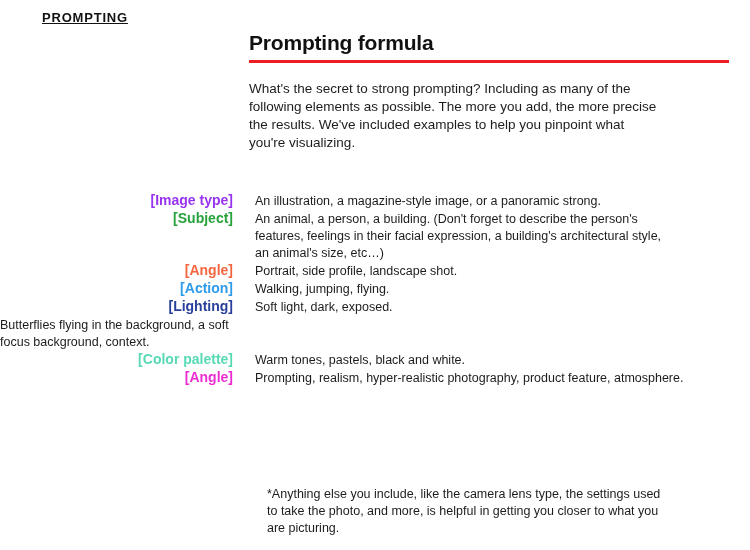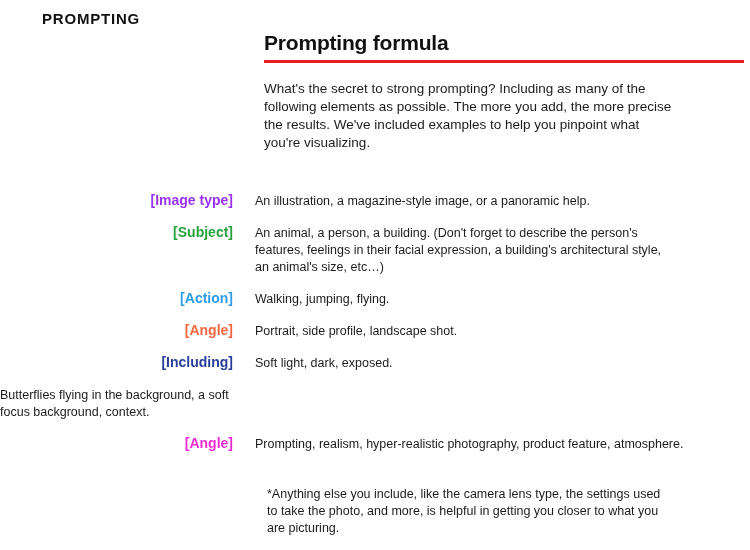--- a/index.html
+++ b/index.html
@@ -12,28 +12,29 @@
     background: #ffffff;
     font-family: "Liberation Sans", sans-serif;
     color: #1c1c1c;
     position: relative;
     overflow: hidden;
   }
   .eyebrow {
     position: absolute;
     left: 42px;
     top: 10px;
-    font-size: 15px;
+    font-size: 13px;
     font-weight: bold;
     letter-spacing: 0.8px;
     color: #111111;
+    text-decoration: underline;
   }
   .content {
     position: absolute;
-    left: 264px;
+    left: 249px;
     top: 31px;
     width: 480px;
   }
   .title {
     margin: 0;
     font-size: 21px;
     font-weight: bold;
     letter-spacing: -0.2px;
     color: #111111;
     line-height: 24px;
@@ -51,21 +52,21 @@
     white-space: pre-line;
     color: #1c1c1c;
   }
   .rows {
     position: absolute;
     left: 0;
     top: 192px;
     width: 750px;
     display: flex;
     flex-direction: column;
-    gap: 14px;
+    gap: 0;
   }
   .row {
     display: grid;
     grid-template-columns: 233px 440px;
     column-gap: 22px;
     align-items: start;
   }
   .row-label {
     text-align: right;
     font-weight: bold;
@@ -104,49 +105,53 @@
     <div class="rule" style="background: rgb(236, 30, 36);"></div>
     <p class="intro">What's the secret to strong prompting? Including as many of the
 following elements as possible. The more you add, the more precise
 the results. We've included examples to help you pinpoint what
 you're visualizing.</p>
   </div>
 
   <div class="rows" id="rows">
   <div class="row">
     <div class="row-label" style="color: rgb(152, 51, 240);">[Image type]</div>
-    <div class="row-desc">An illustration, a magazine-style image, or a panoramic help.</div>
+    <div class="row-desc">An illustration, a magazine-style image, or a panoramic strong.</div>
   </div>
 
   <div class="row">
     <div class="row-label" style="color: rgb(39, 163, 60); padding-left: 32px;">[Subject]</div>
     <div class="row-desc">An animal, a person, a building. (Don't forget to describe the person's
 features, feelings in their facial expression, a building's architectural style,
 an animal's size, etc…)</div>
   </div>
 
   <div class="row">
+    <div class="row-label" style="color: rgb(244, 102, 63);">[Angle]</div>
+    <div class="row-desc">Portrait, side profile, landscape shot.</div>
+  </div>
+
+  <div class="row">
     <div class="row-label" style="color: rgb(46, 156, 234);">[Action]</div>
     <div class="row-desc">Walking, jumping, flying.</div>
   </div>
 
   <div class="row">
-    <div class="row-label" style="color: rgb(244, 102, 63);">[Angle]</div>
-    <div class="row-desc">Portrait, side profile, landscape shot.</div>
-  </div>
-
-  <div class="row">
-    <div class="row-label" style="color: rgb(40, 63, 156);">[Including]</div>
+    <div class="row-label" style="color: rgb(40, 63, 156);">[Lighting]</div>
     <div class="row-desc">Soft light, dark, exposed.</div>
   </div>
 
   <div class="row">
     <div class="row-desc">Butterflies flying in the background, a soft focus background, context.</div>
   </div>
 
+  <div class="row">
+    <div class="row-label" style="color: rgb(87, 218, 180);">[Color palette]</div>
+    <div class="row-desc">Warm tones, pastels, black and white.</div>
+  </div>
 
   <div class="row">
     <div class="row-label" style="color: rgb(238, 43, 210);">[Angle]</div>
     <div class="row-desc">Prompting, realism, hyper-realistic photography, product feature, atmosphere.</div>
   </div>
 </div>
 
   <p class="footnote">*Anything else you include, like the camera lens type, the settings used
 to take the photo, and more, is helpful in getting you closer to what you
 are picturing.</p>

